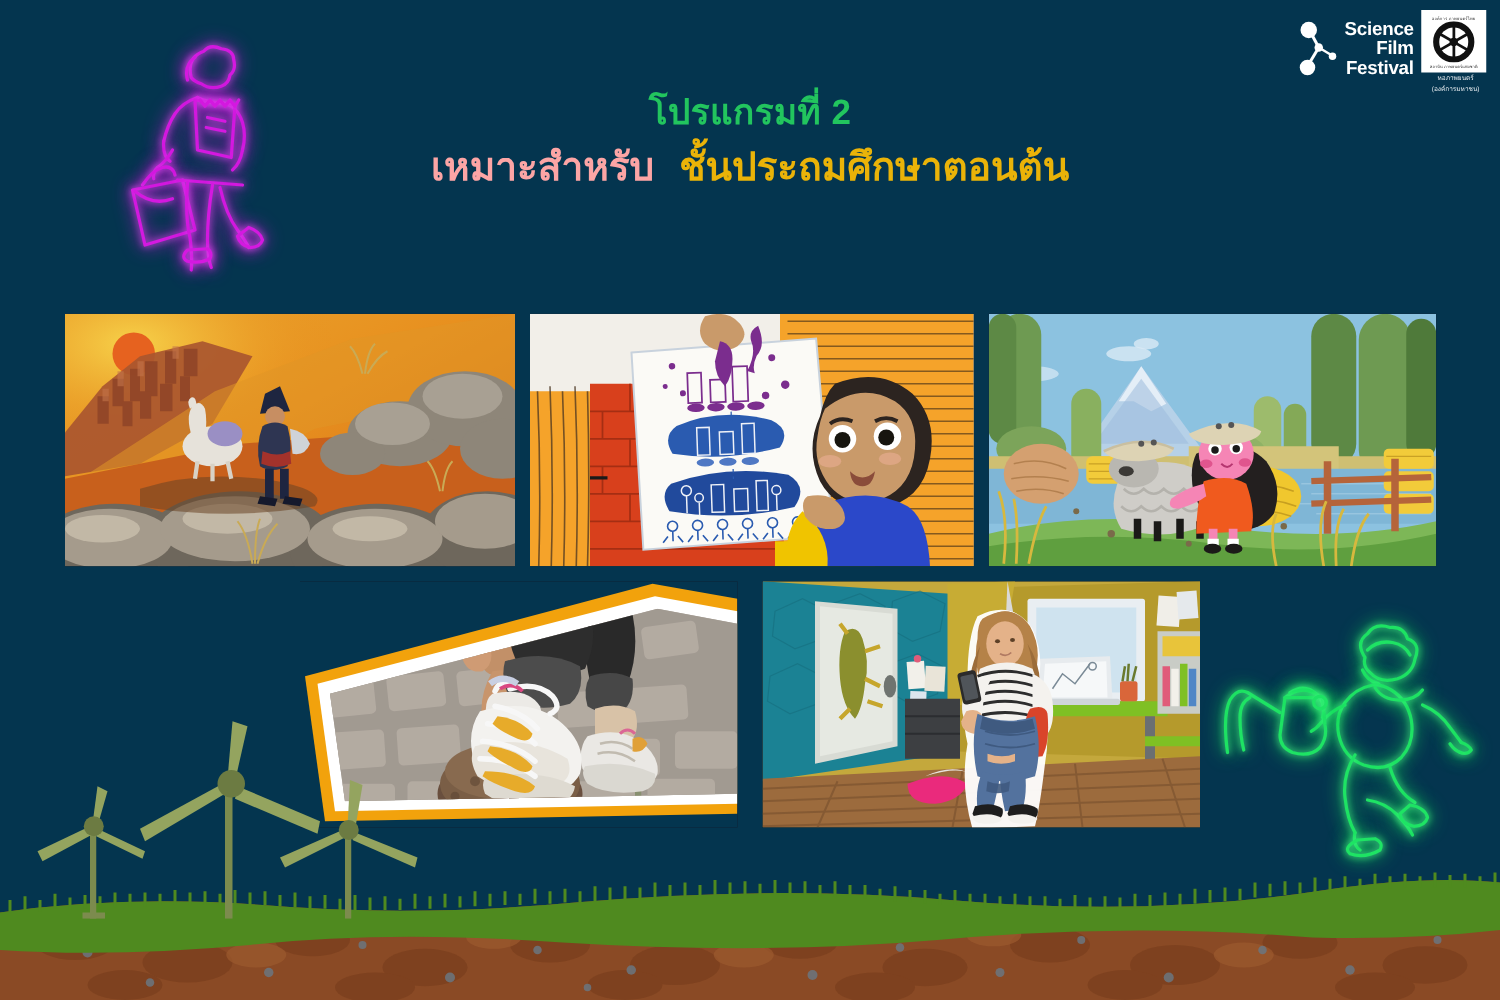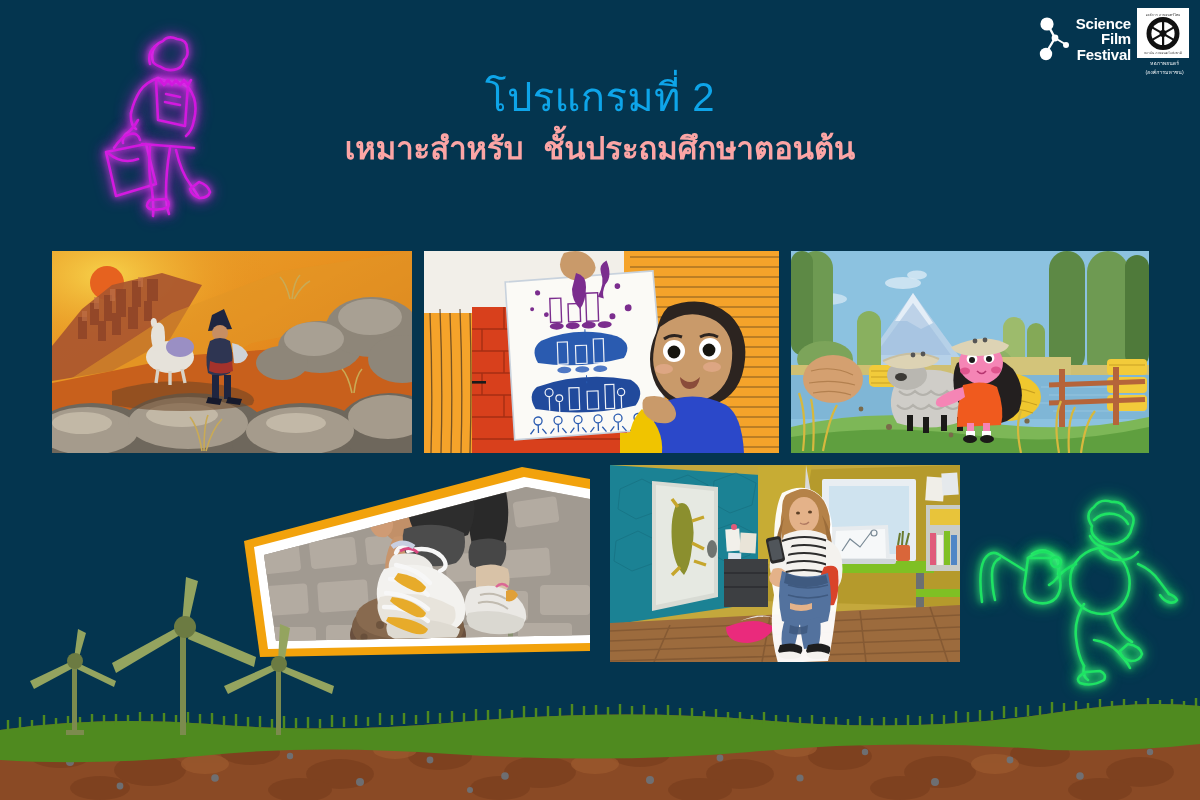--- a/index.html
+++ b/index.html
@@ -18,24 +18,24 @@
   .sff-words { color:#ffffff; font-weight:bold; line-height:1.02; font-size:15px; text-align:right; letter-spacing:-0.2px; }
   .sff-words div { display:block; }
   .reel-wrap { width:55px; text-align:center; }
   .reel-box { width:52px; height:50px; background:#ffffff; display:flex; flex-direction:column; align-items:center; justify-content:center; padding:2px 0; }
   .reel-top-txt { font-size:3.2px; color:#1a1a1a; letter-spacing:0.2px; transform:scale(1,1.05); white-space:nowrap; }
   .reel-bot-txt { font-size:3.2px; color:#1a1a1a; letter-spacing:0.1px; white-space:nowrap; }
   .reel-sub { font-size:5.2px; color:#e9eef2; line-height:1.25; margin-top:2px; }
 
   
   .heading { position:absolute; left:0; right:0; top:72px; text-align:center; }
-  .h-line1 { color:#0ea5e9; font-size:40px; font-weight:normal; letter-spacing:0.4px; line-height:1.25; }
+  .h-line1 { color:#22c55e; font-size:28px; font-weight:bold; letter-spacing:0.4px; line-height:1.25; }
   .h-line2 { font-size:31px; font-weight:bold; line-height:1.35; margin-top:6px; }
   .h-white { color:#fca5a5; }
-  .h-pink { color:#fca5a5;margin-left:20px; }
+  .h-pink { color:#eab308;margin-left:20px; }
 
   
   .neon { position:absolute; }
   .neon svg { overflow:visible; }
   .neon-magenta path, .neon-magenta circle, .neon-magenta line, .neon-magenta polyline {
     fill:none; stroke:#d419e0; stroke-width:2.6; stroke-linecap:round; stroke-linejoin:round;
     filter:drop-shadow(0 0 3px #e24ff0) drop-shadow(0 0 7px #c512d8);
   }
   .neon-green path, .neon-green circle, .neon-green line, .neon-green polyline {
     fill:none; stroke:#1ee364; stroke-width:2.6; stroke-linecap:round; stroke-linejoin:round;

